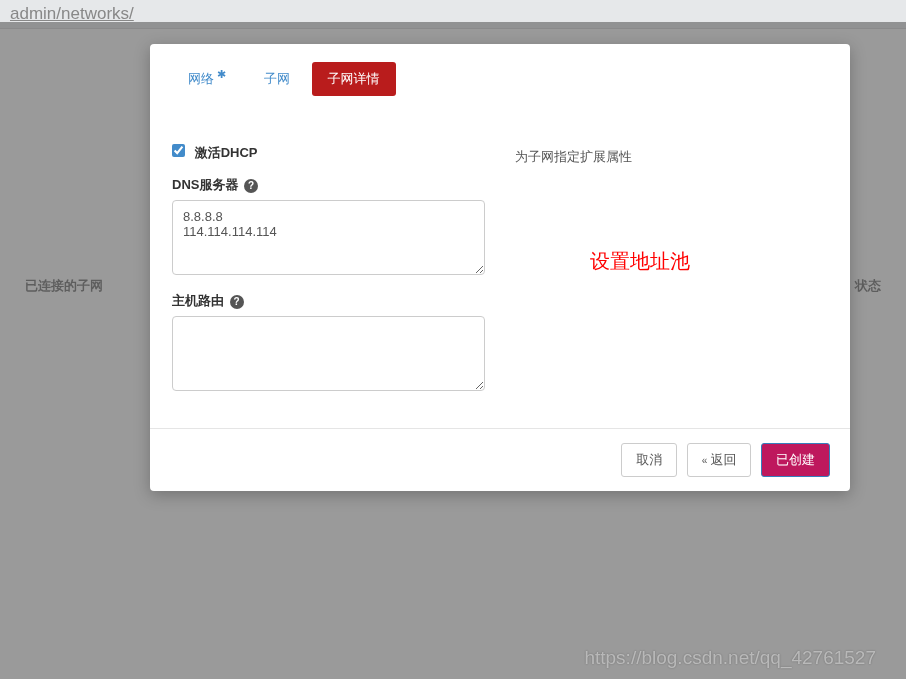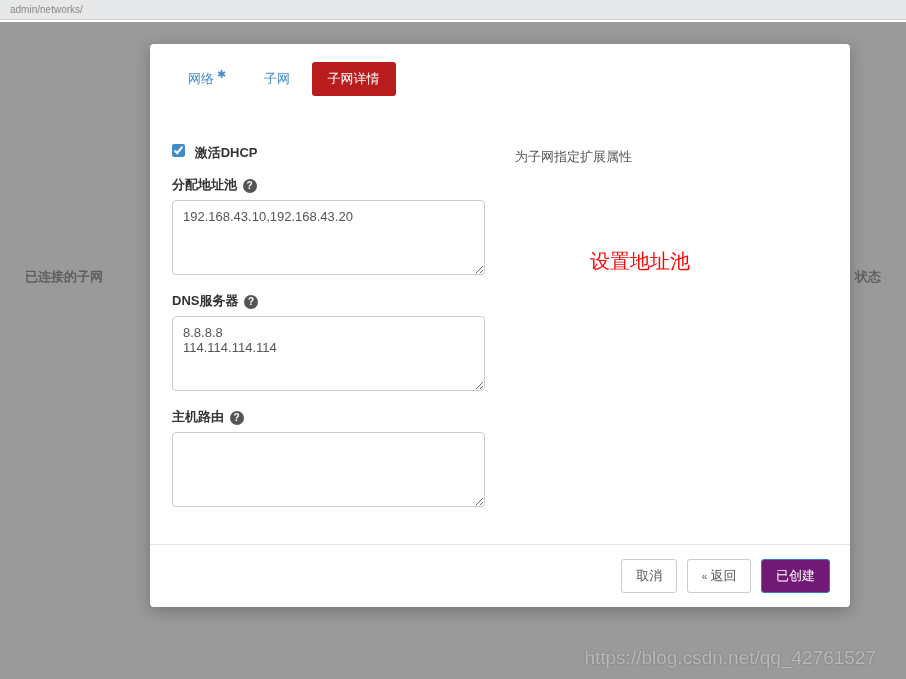--- a/index.html
+++ b/index.html
@@ -16,22 +16,23 @@
     .page-wrapper {
       width: 906px;
       height: 679px;
       position: relative;
       overflow: hidden;
     }
     .top-bar {
       background: #e6e8ea;
       padding: 4px 10px;
       color: #888;
-      font-size: 10px;
+      font-size: 17px;
       border-bottom: 1px solid #d0d2d4;
+      text-decoration: underline;
     }
     .bg-overlay {
       position: absolute;
       top: 22px;
       left: 0;
       right: 0;
       bottom: 0;
       background: rgba(100, 100, 100, 0.65);
     }
     .bg-content {
@@ -198,21 +199,21 @@
       font-size: 13px;
       border-radius: 3px;
       border: 1px solid #ccc;
       background: #fff;
       color: #555;
       cursor: pointer;
       margin-left: 6px;
       text-align: right;
     }
     .btn-primary {
-      background: #701a75;
+      background: #be185d;
       border-color: #357ebd;
       color: #fff;
     }
     .watermark {
       position: absolute;
       bottom: 10px;
       right: 30px;
       color: rgba(200,200,200,0.8);
       font-size: 19px;
       text-shadow: 0 0 2px rgba(0,0,0,0.3);
@@ -252,27 +253,20 @@
 
       <div class="form-area">
         <div class="form-left">
           <div class="checkbox-row">
             <label>
               <input type="checkbox" checked="" style="">
               <span>激活DHCP</span>
             </label>
           </div>
 
-          <div class="form-group">
-            <label class="form-label">
-              <span>分配地址池</span>
-              <span class="help-icon">?</span>
-            </label>
-            <textarea style="">192.168.43.10,192.168.43.20</textarea>
-          </div>
 
           <div class="form-group">
             <label class="form-label">
               <span>DNS服务器</span>
               <span class="help-icon">?</span>
             </label>
             <textarea style="">8.8.8.8
 114.114.114.114</textarea>
           </div>
 

